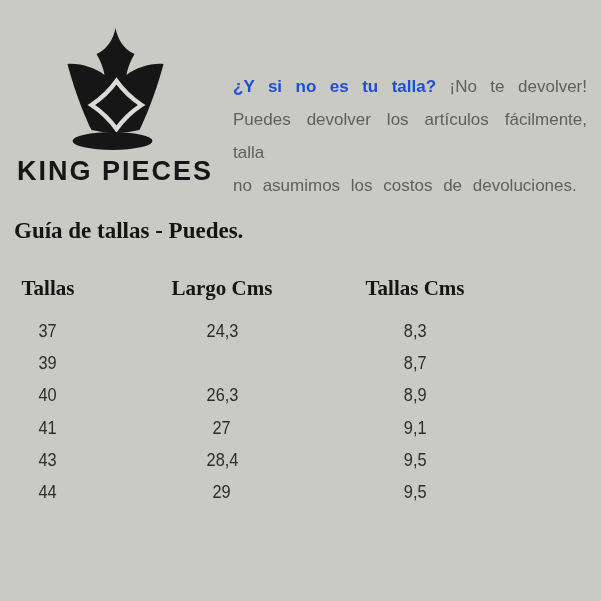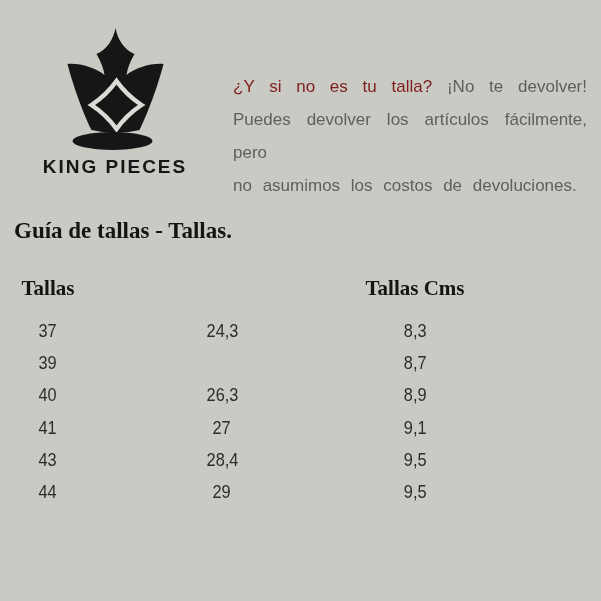--- a/index.html
+++ b/index.html
@@ -5,28 +5,28 @@
   html,body{margin:0;padding:0;}
   .canvas{
     position:relative;width:601px;height:601px;background:#c9cac4;overflow:hidden;
     font-family:"Liberation Sans",sans-serif;
   }
 
   
   .logo-crown{position:absolute;left:55px;top:28px;width:121px;height:124px;}
   .wordmark{
     position:absolute;left:8px;top:156px;width:214px;text-align:center;
-    font-size:19px;font-weight:600;letter-spacing:2px;color:#161616;
+    font-size:27px;font-weight:600;letter-spacing:2px;color:#161616;
     white-space:nowrap;font-family:"Liberation Sans",sans-serif;
   }
 
   
   .notice{position:absolute;left:233px;top:70px;width:354px;font-size:17px;line-height:33px;color:#5f5f5d;}
   .notice .line{text-align:justify;text-align-last:justify;word-spacing:3px;}
-  .notice .q{font-weight:400;color:#7f1d1d;}
+  .notice .q{font-weight:700;color:#1d4ed8;}
   .notice .line3{text-align:right;text-align-last:left;word-spacing:6px;}
 
   
   .section-title{
     position:absolute;left:14px;top:218px;
     font-family:"Liberation Serif",serif;font-size:23px;font-weight:700;color:#141414;
   }
 
   
   .size-table{position:absolute;left:0;top:276px;width:601px;}
@@ -60,29 +60,30 @@
       Q71,87 61,101
       Q51,87 36,77
       Q51,67 61,53 Z"></path>
     <ellipse cx="57" cy="113" rx="40" ry="9" fill="#161616"></ellipse>
   </svg>
 
   <div class="wordmark">KING PIECES</div>
 
   <div class="notice">
     <div class="line"><span class="q">¿Y si no es tu talla?</span> <span>¡No te devolver!</span></div>
-    <div class="line">Puedes devolver los artículos fácilmente, pero</div>
+    <div class="line">Puedes devolver los artículos fácilmente, talla</div>
     <div class="line line3">no asumimos los costos de devoluciones.</div>
   </div>
 
-  <div class="section-title">Guía de tallas - Tallas.</div>
+  <div class="section-title">Guía de tallas - Puedes.</div>
 
   <div class="size-table">
     <div class="trow thead">
       <div class="cell c1">Tallas</div>
+      <div class="cell c2">Largo Cms</div>
       <div class="cell c3">Tallas Cms</div>
     </div>
 
     <div class="trow">
       <div class="cell c1"><span class="num">37</span></div>
       <div class="cell c2"><span class="num">24,3</span></div>
       <div class="cell c3"><span class="num">8,3</span></div>
     </div>
     <div class="trow">
       <div class="cell c1"><span class="num">39</span></div>

